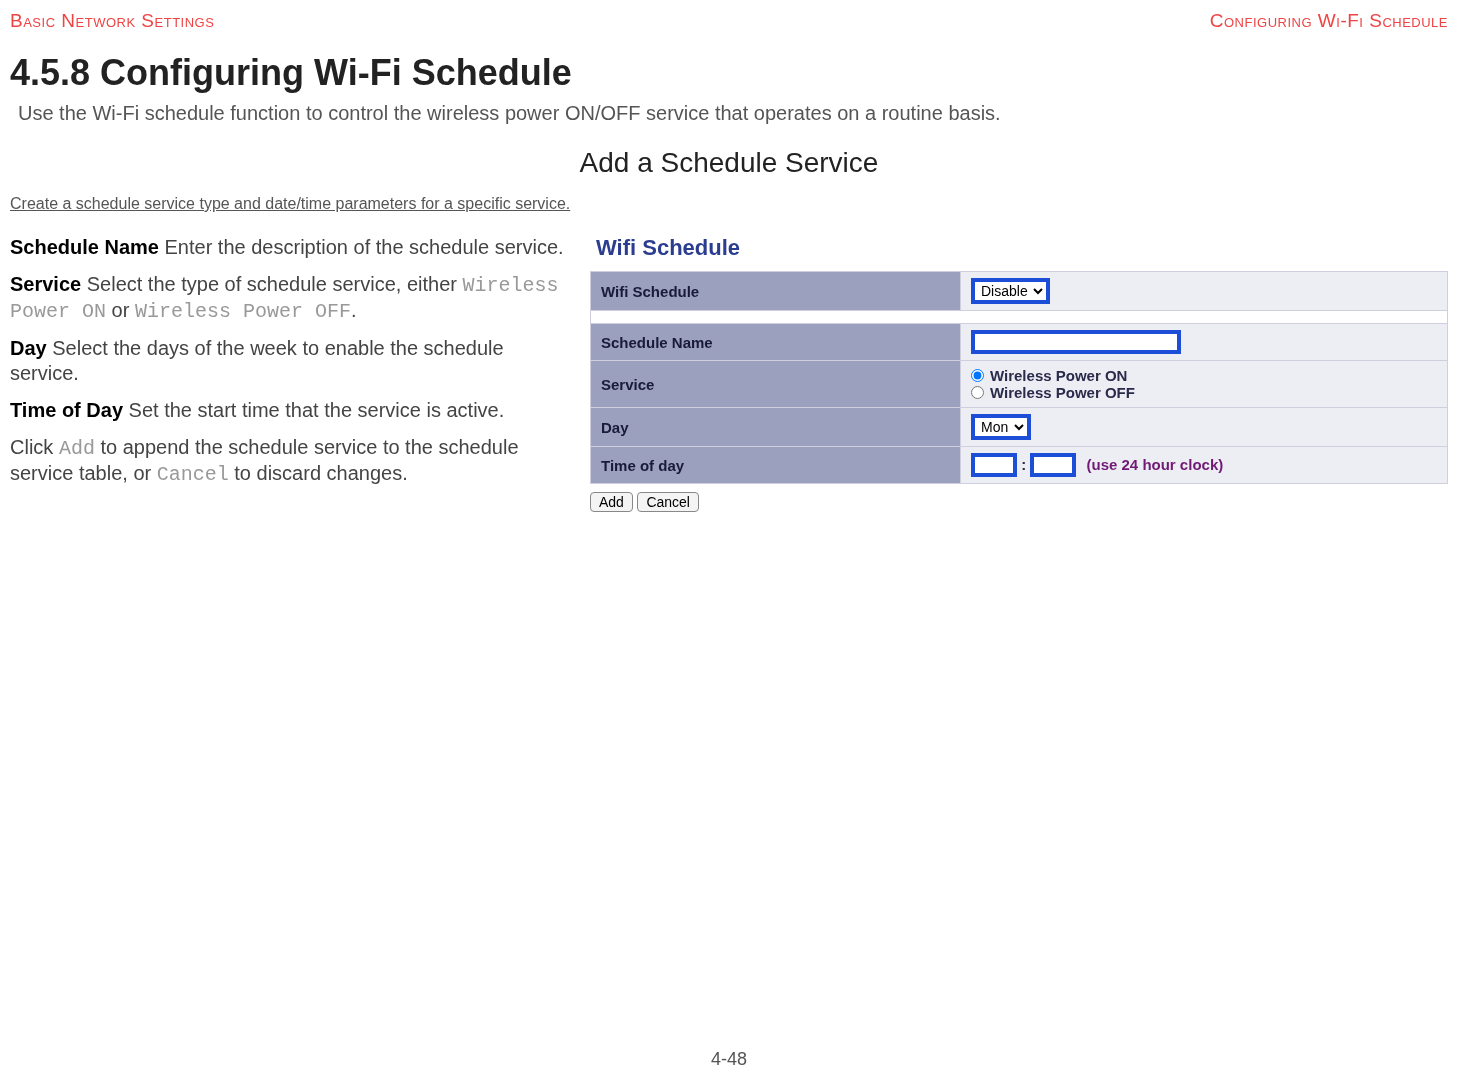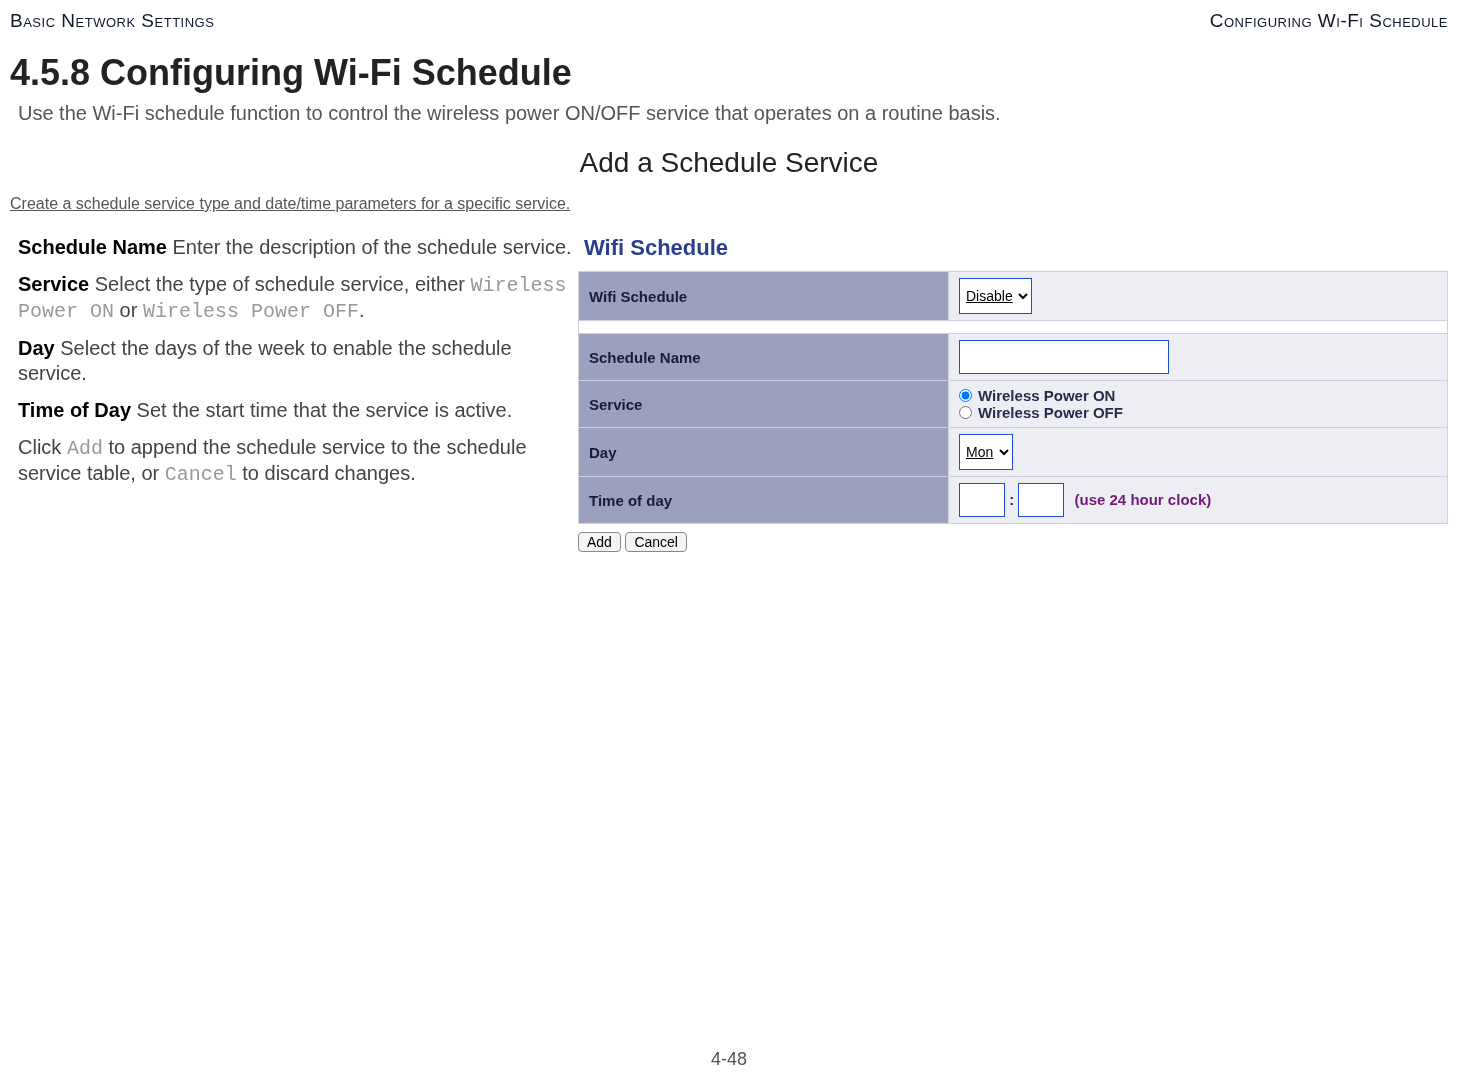--- a/index.html
+++ b/index.html
@@ -9,21 +9,21 @@
     width: 1458px;
     height: 1090px;
     position: relative;
     padding: 10px 10px 0 10px;
   }
   .top-header {
     display: flex;
     justify-content: space-between;
     font-variant: small-caps;
     font-size: 19px;
-    color: #0f172a;
+    color: #ef4444;
     letter-spacing: 0.5px;
     margin-bottom: 20px;
   }
   h1.section-title {
     font-family: Verdana, Geneva, sans-serif;
     font-weight: bold;
     font-size: 36px;
     color: #222;
     margin-bottom: 8px;
   }
@@ -43,21 +43,21 @@
   }
   p.subintro {
     font-size: 16px;
     color: #555;
     margin-bottom: 22px;
     text-decoration: underline;
   }
   .content-row {
     display: flex;
     align-items: flex-start;
-    margin-left: 8px;
+    gap: 20px;
   }
   .left-col {
     flex: 0 0 560px;
     font-size: 20px;
     color: #444;
   }
   .left-col p { margin-bottom: 12px; line-height: 1.25; }
   .left-col b { color: #000; }
   .mono { font-family: "Courier New", monospace; color: #999; }
   .right-col {
@@ -87,25 +87,24 @@
     width: 370px;
     filter: blur(0.3px);
   }
   td.value-cell {
     background: #edeef4;
     color: #2a2a4a;
   }
   .gap-row td { border: none; height: 10px; padding:0; background: transparent; }
   select, input[type="text"] {
     font-size: 14px;
-    padding: 8px 2px;
-    border: 1px solid #1d4ed8;
+    padding: 0 2px;
+    border: 4px solid #1d4ed8;
     background: #fff;
     filter: blur(0.3px);
-    text-decoration: underline;
   }
   input.tiny { width: 46px; }
   input.wide { width: 210px; }
   .radio-row { display:flex; align-items:center; gap:4px; font-weight:bold; color:#2a2a4a; filter: blur(0.3px);}
   .radio-row input { margin-right:2px; }
   .btn-row { margin-top: 8px; }
   button.ui-btn {
     font-size: 14px;
     padding: 1px 8px;
     border: 1px solid #888;

